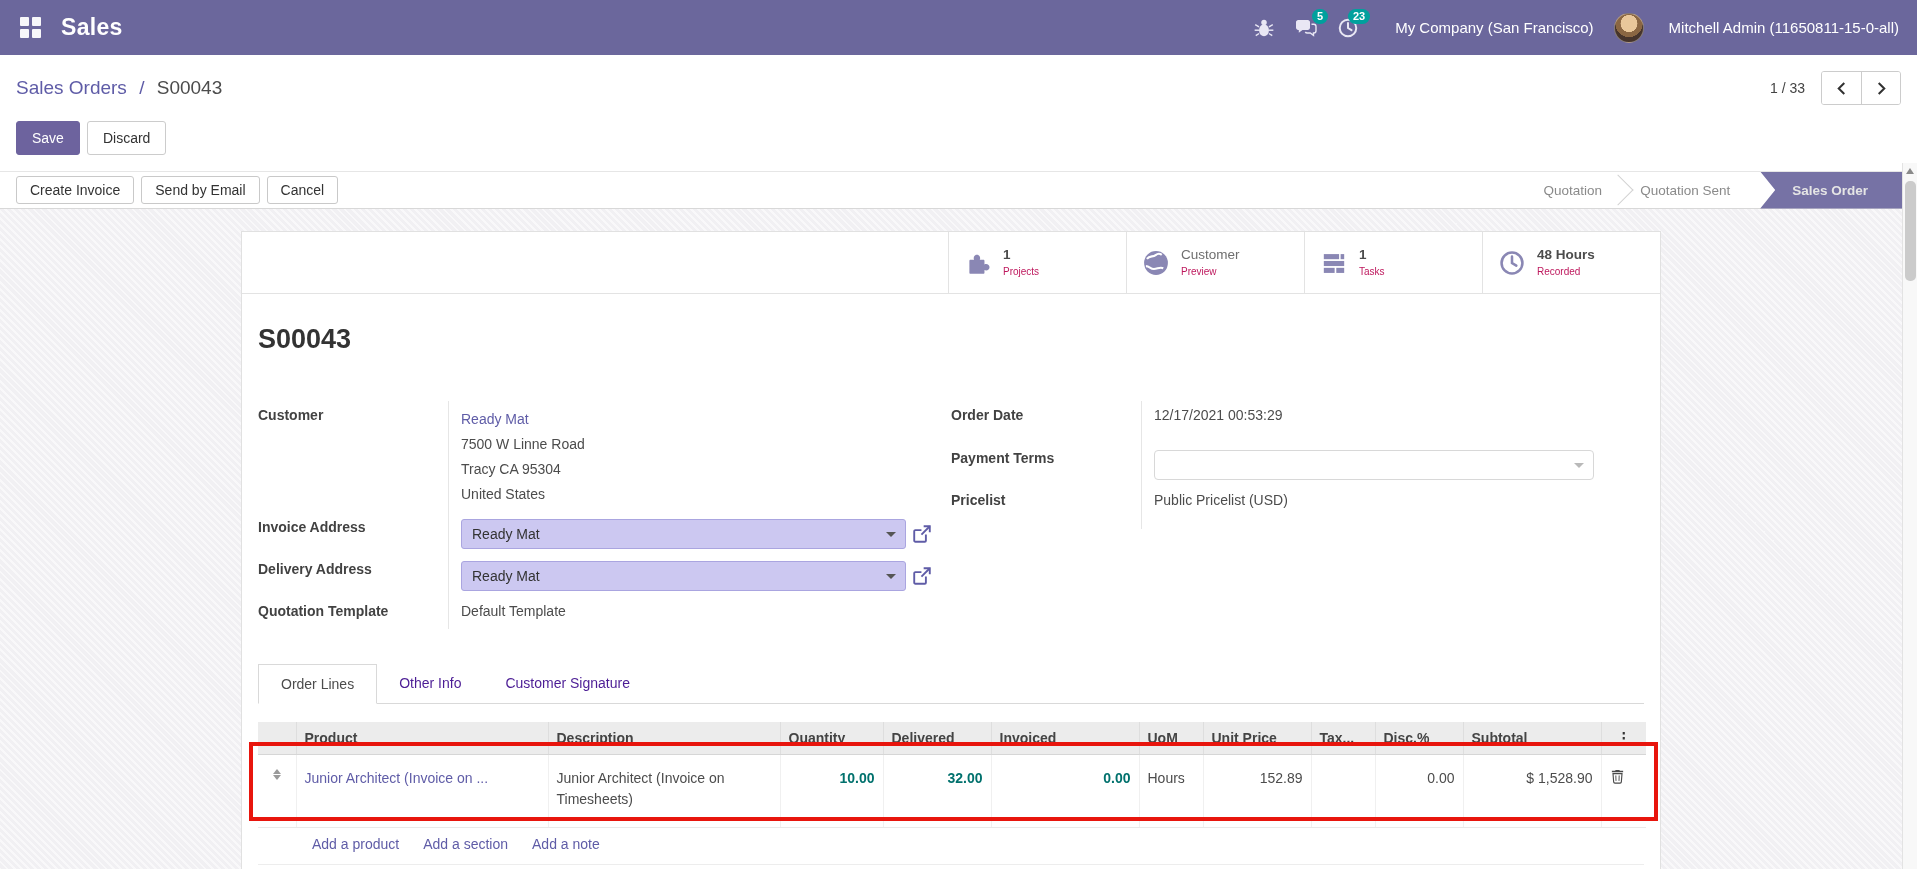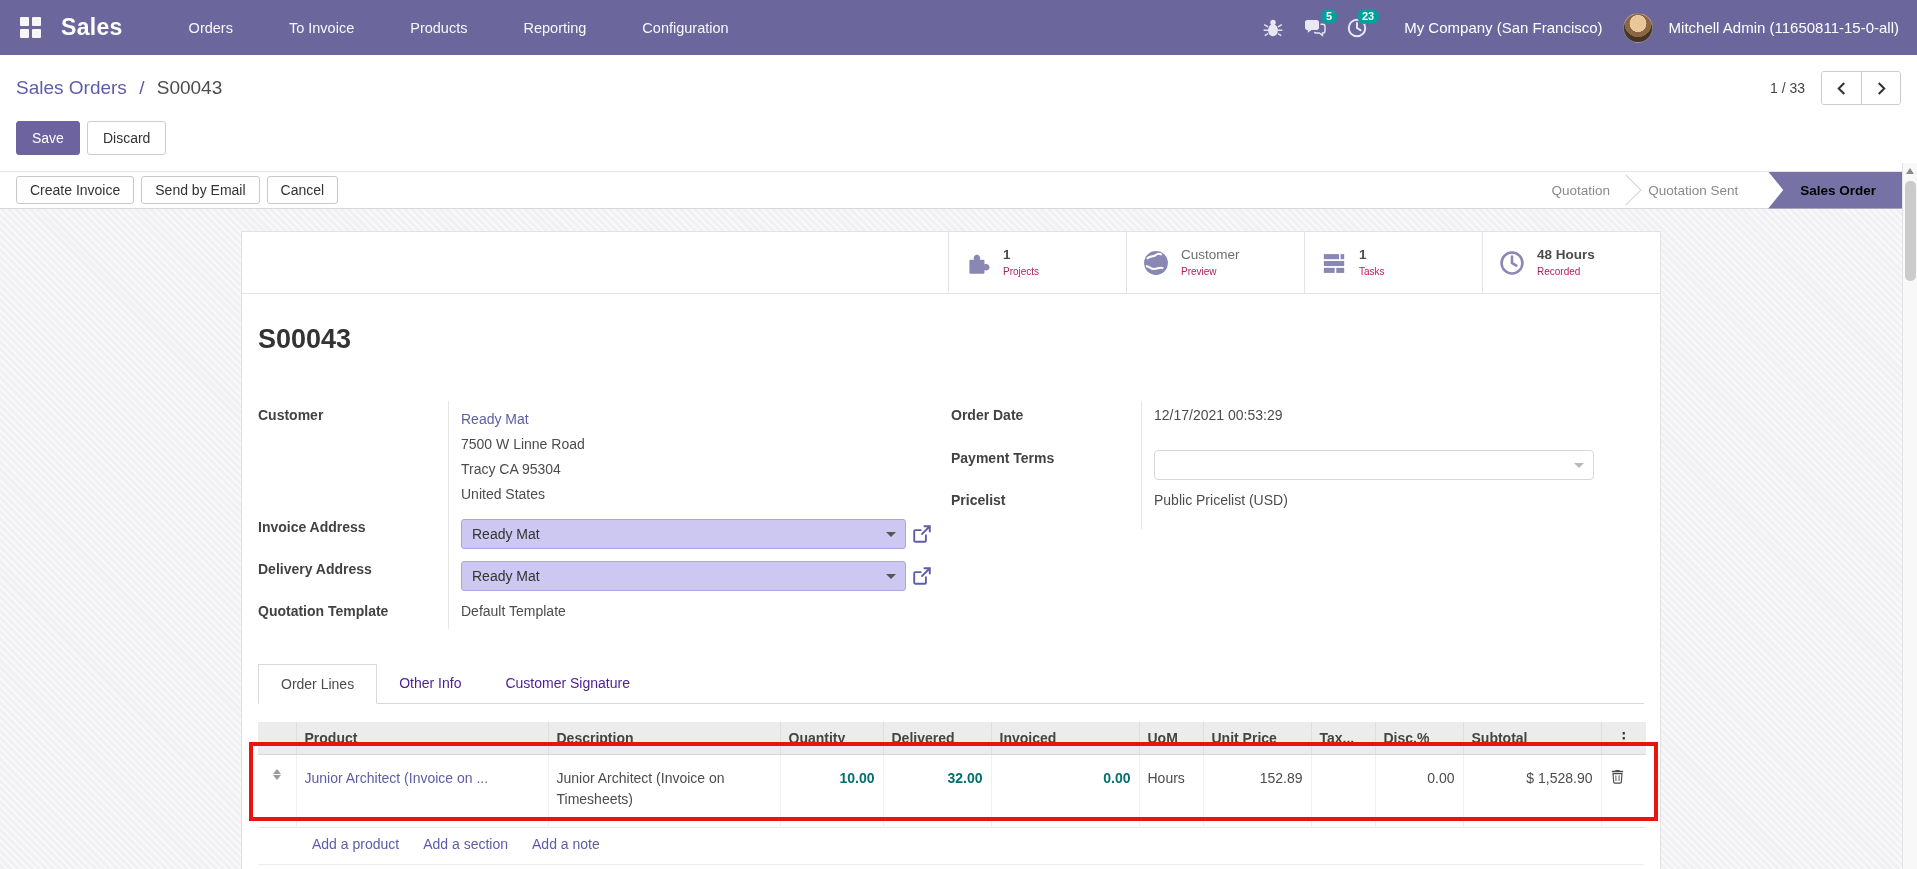--- a/index.html
+++ b/index.html
@@ -14,21 +14,21 @@
   .apps-icon { width:21px; height:21px; display:grid; grid-template-columns:9px 9px; grid-template-rows:9px 9px; gap:3px; margin:0 20px 0 6px; cursor:pointer; }
   .apps-icon span { background:#fff; opacity:.95; border-radius:1px; }
   .brand { font-size:23px; font-weight:700; letter-spacing:.3px; margin-right:38px; }
   .nav-menu { display:flex; height:100%; align-items:center; }
   .nav-menu .item { font-size:14.5px; padding:0 28px; opacity:.95; cursor:pointer; }
   .nav-right { margin-left:auto; display:flex; align-items:center; gap:20px; }
   .icon-btn { position:relative; width:22px; height:22px; color:#e9e7f4; cursor:pointer; }
   .icon-btn svg { width:100%; height:100%; }
   .badge { position:absolute; top:-8px; right:-11px; background:#00a09d; color:#fff; font-size:11px; font-weight:700; border-radius:9px; padding:2px 5px; line-height:11px; }
   .company { font-size:15px; margin-left:16px; cursor:pointer; }
-  .user-menu { display:flex; align-items:center; gap:16px; cursor:pointer; }
+  .user-menu { display:flex; align-items:center; gap:25px; cursor:pointer; }
   .avatar { width:30px; height:30px; border-radius:50%;
     background: radial-gradient(circle at 50% 34%, #e9c79a 0 36%, #8a6642 37% 58%, #46342b 59%);
     border:1px solid rgba(255,255,255,.35); }
   .user-name { font-size:15px; }
 
   
   .control-panel { background:#fff; padding:16px 16px; }
   .cp-top { display:flex; align-items:center; justify-content:space-between; margin-bottom:16px; }
   .breadcrumb { font-size:19px; line-height:26px; }
   .breadcrumb .parent { color:#5f5ca7; cursor:pointer; }
@@ -45,21 +45,21 @@
   .btn-primary { background:#6d639e; color:#fff; border:1px solid #6d639e; }
   .btn-default { background:#fff; color:#333; border:1px solid #ccc; }
 
   
   .action-bar { height:38px; background:#fff; border-top:1px solid #e6e6e6; border-bottom:1px solid #d8d8d8; display:flex; align-items:center; padding-left:16px; }
   .ab-left { display:flex; gap:7px; }
   .ab-btn { background:#fff; border:1px solid #c9c9c9; border-radius:3px; font-size:14px; color:#333; padding:5px 13px; cursor:pointer; font-family:inherit; }
   .statusbar { margin-left:auto; margin-right:15px; display:flex; align-items:stretch; height:37px; }
   .status-step { display:flex; align-items:center; color:#8a8a8a; font-size:13.5px; padding:0 20px; cursor:pointer; }
   .chev { width:22px; height:22px; border-top:1px solid #d2d2d2; border-right:1px solid #d2d2d2; transform:rotate(45deg); align-self:center; margin:0 -9px 0 -15px; }
-  .status-step.active { background:#7672a5; color:#000000; font-weight:700; font-size:13.5px; padding:0 26px 0 32px; margin-left:10px;
+  .status-step.active { background:#7672a5; color:#e5e5e5; font-weight:700; font-size:13.5px; padding:0 34px 0 32px; margin-left:10px;
     clip-path:polygon(0 0, 100% 0, 100% 100%, 0 100%, 15px 50%); }
 
   
   .content { position:relative; height:668px; padding-top:22px;
     background-color:#f1f0f3;
     background-image:repeating-linear-gradient(45deg, rgba(255,255,255,.55) 0 2px, transparent 2px 5px); }
   .sheet { width:1420px; margin-left:241px; background:#fff; border:1px solid #e1e1e1; min-height:680px; }
 
   
   .stat-row { height:62px; border-bottom:1px solid #e3e3e3; display:flex; justify-content:flex-end; }
@@ -126,27 +126,20 @@
 <body>
 
 <nav class="navbar">
   <div class="apps-icon">
     <span></span>
       <span></span>
       <span></span>
       <span></span>
   </div>
   <div class="brand">Sales</div>
-  <div class="nav-menu">
-    <div class="item">Orders</div>
-    <div class="item">To Invoice</div>
-    <div class="item">Products</div>
-    <div class="item">Reporting</div>
-    <div class="item">Configuration</div>
-  </div>
   <div class="nav-right">
     <div class="icon-btn">
       <svg viewBox="0 0 20 20" fill="currentColor">
           <ellipse cx="10" cy="12" rx="4.5" ry="5.5"></ellipse>
           <circle cx="10" cy="5" r="2.5"></circle>
           <g stroke="currentColor" stroke-width="1.3">
             <line x1="5.5" y1="9" x2="2" y2="7"></line>
             <line x1="5.5" y1="12" x2="1.5" y2="12"></line>
             <line x1="5.5" y1="15" x2="2.5" y2="17"></line>
             <line x1="14.5" y1="9" x2="18" y2="7"></line>

